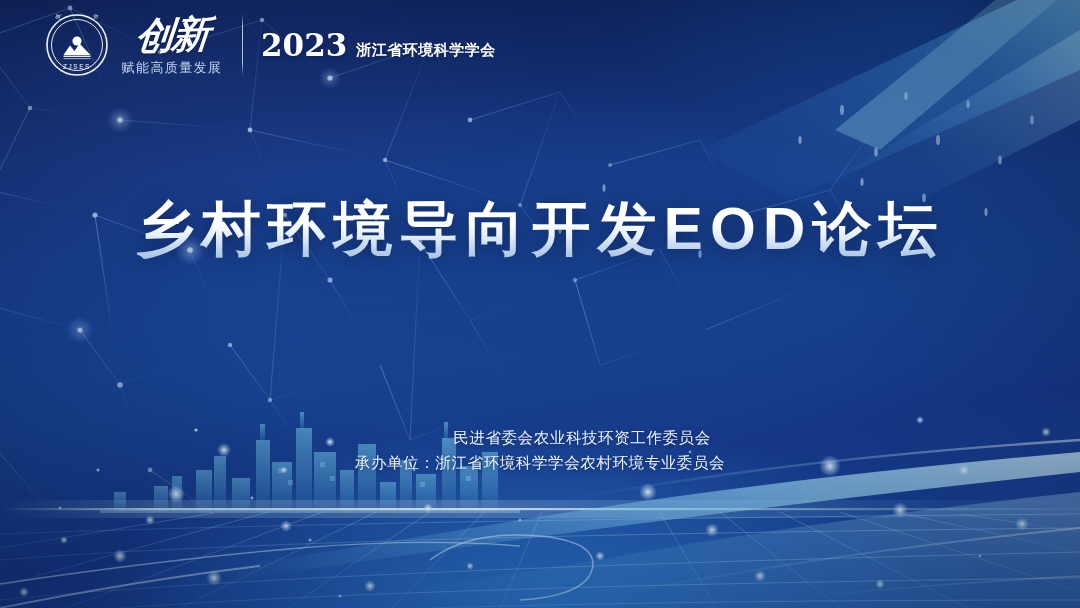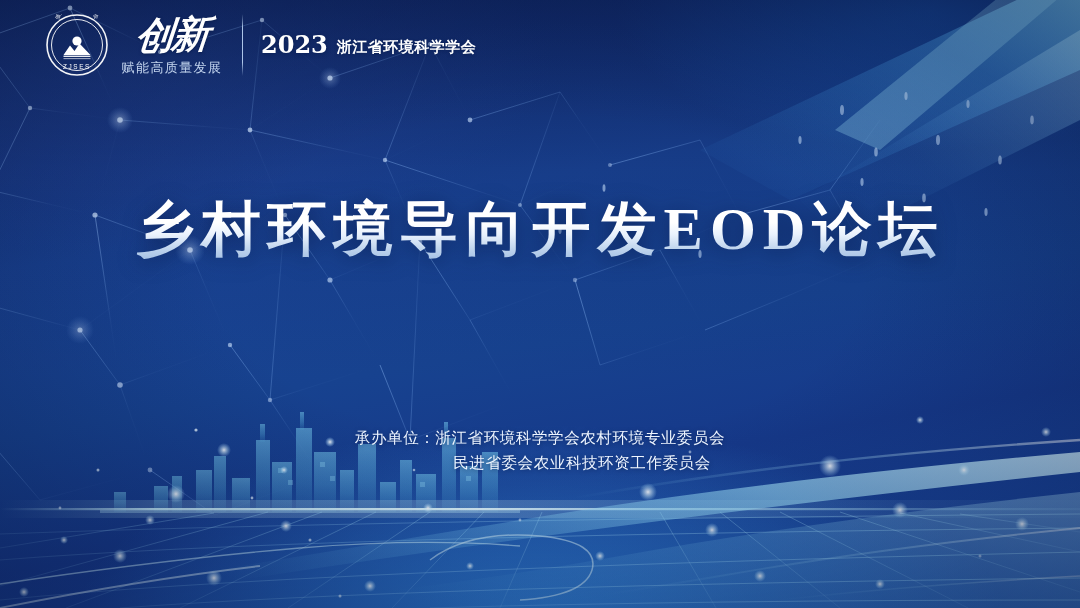--- a/index.html
+++ b/index.html
@@ -74,40 +74,40 @@
   .divider{
     width:1px;height:62px;
     margin:0 18px 0 22px;
     background:linear-gradient(180deg,rgba(190,218,255,0) 0%,rgba(200,224,255,.85) 22%,rgba(200,224,255,.85) 78%,rgba(190,218,255,0) 100%);
   }
 
   .hdr-right{display:flex;flex-direction:column;justify-content:center;gap:5px;}
   .hdr-line1{display:flex;align-items:flex-end;gap:9px;}
   .hdr-year{
     font-family:"DejaVu Serif","Liberation Serif",serif;
-    font-size:24px;line-height:.92;font-weight:700;
+    font-size:31px;line-height:.92;font-weight:700;
     color:#fff;letter-spacing:0px;
     text-shadow:0 1px 4px rgba(4,22,66,.55);
   }
   .hdr-org{
     font-size:15px;line-height:1;font-weight:700;
     color:#ffffff;letter-spacing:.5px;
     padding-bottom:2px;
     text-shadow:0 1px 3px rgba(4,22,66,.5);
   }
   .hdr-line2{
     font-size:26px;line-height:1;font-weight:700;
     color:#ffffff;letter-spacing:2px;
     text-shadow:0 2px 5px rgba(4,22,66,.55);
   }
 
   
   .title-wrap{
     position:absolute;left:0;right:0;top:196px;
-    text-align:center;z-index:8;font-family:Liberation Serif, serif;
+    text-align:center;z-index:8;
   }
   .title{
     display:inline-block;
     font-size:59px;line-height:1.12;
     font-weight:700;
     letter-spacing:7px;
     background:linear-gradient(180deg,#ffffff 0%,#ffffff 40%,#eaf2fd 58%,#bcd2ec 82%,#9fbde3 100%);
     -webkit-background-clip:text;background-clip:text;
     color:transparent;-webkit-text-fill-color:transparent;
     filter:drop-shadow(0 3px 10px rgba(3,18,60,.55));
@@ -458,17 +458,17 @@
       </div>
     </div>
 
   </div>
 
   <div class="title-wrap">
     <span class="title">乡村环境导向开发EOD论坛</span>
   </div>
 
   <div class="orgs">
+    <div class="org-line indent">民进省委会农业科技环资工作委员会</div>
     <div class="org-line">承办单位：浙江省环境科学学会农村环境专业委员会</div>
-    <div class="org-line indent">民进省委会农业科技环资工作委员会</div>
   </div>
 
 </div>
 
 </body></html>

